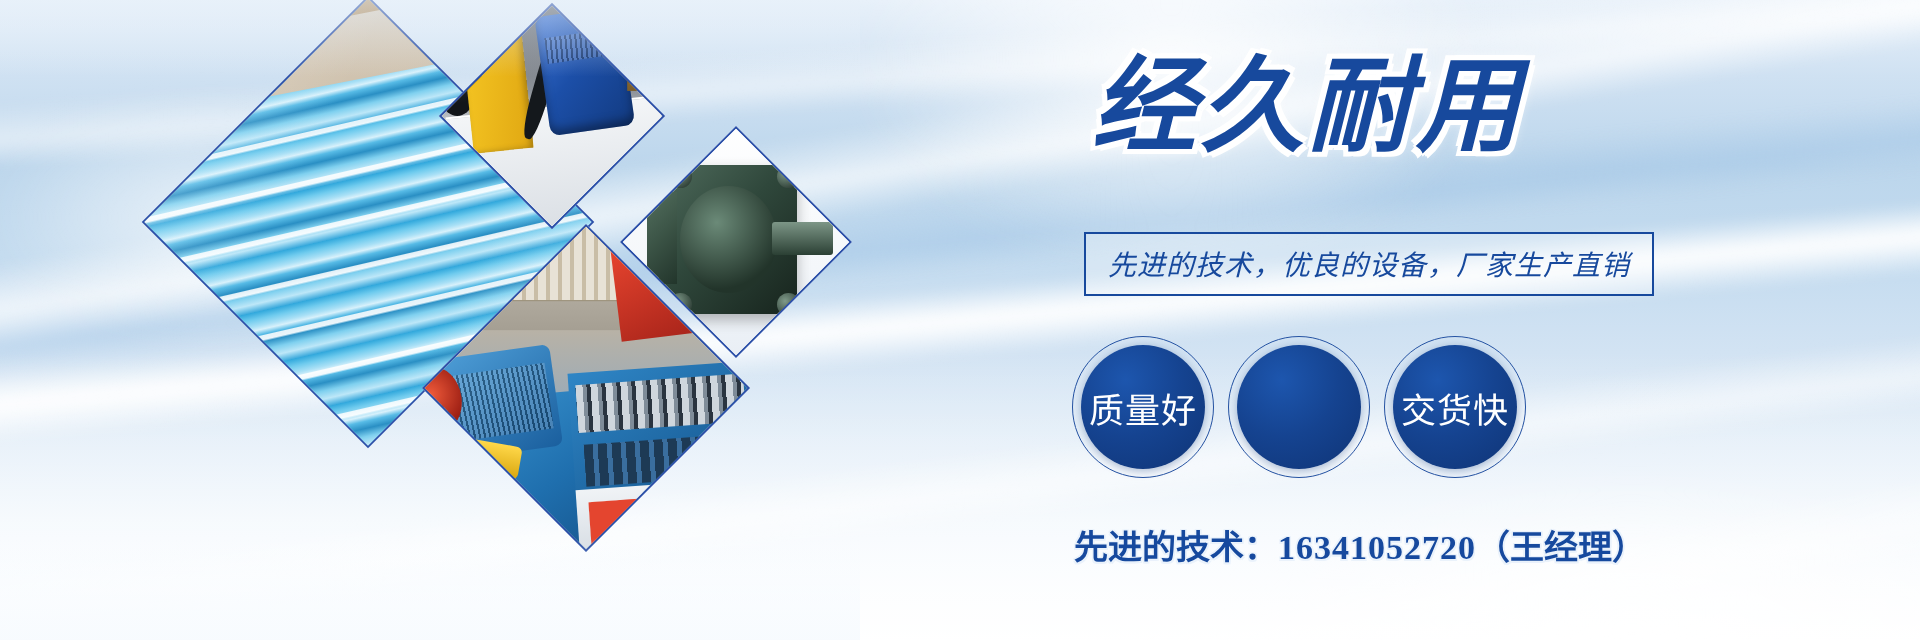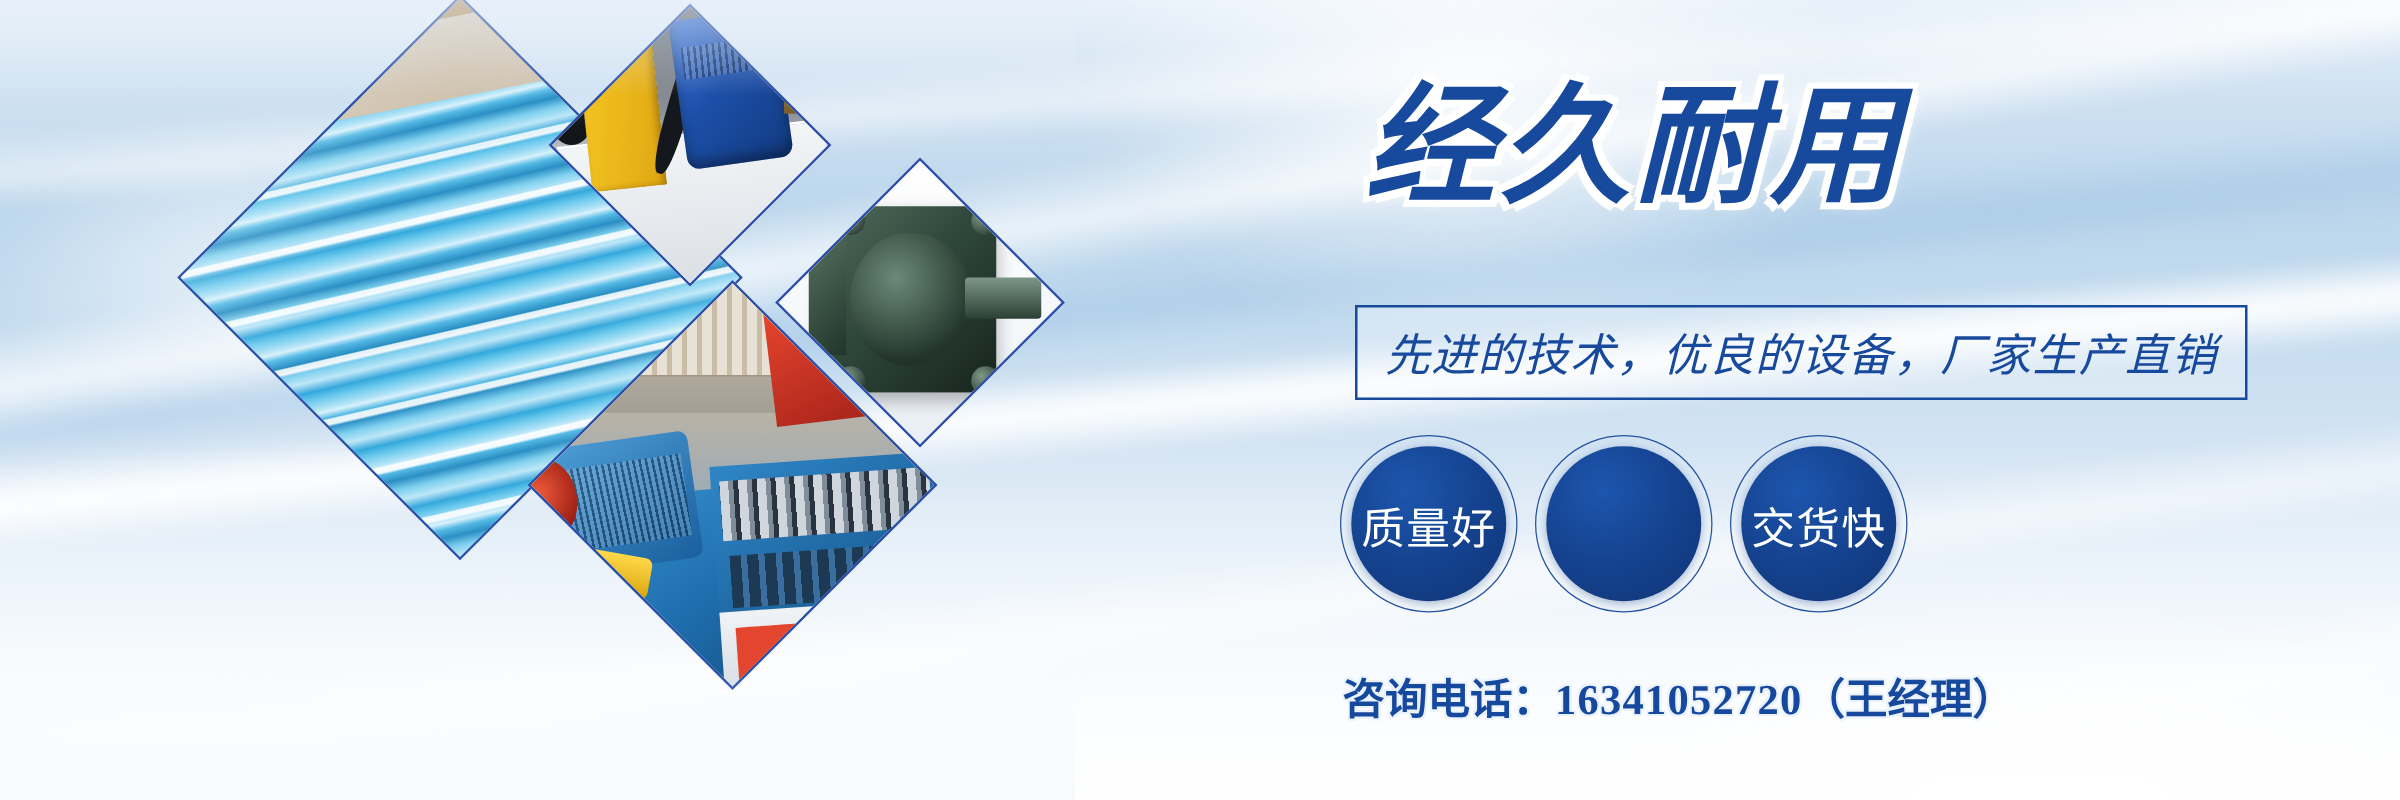--- a/index.html
+++ b/index.html
@@ -278,21 +278,21 @@
   
   .collage-fade {
     position: absolute; left: 0; top: 0; width: 860px; height: 640px;
     pointer-events: none;
     background:
       linear-gradient(to bottom, rgba(231,240,249,.55) 0%, rgba(231,240,249,0) 12%),
       linear-gradient(to top, rgba(245,250,254,.75) 0%, rgba(245,250,254,0) 16%);
   }
 
   
-  .content { position: absolute; left: 1060px; top: 12px; width: 780px; height: 552px; }
+  .content { position: absolute; left: 1060px; top: 0; width: 780px; height: 552px; }
 
   .headline {
     position: absolute;
     left: 32px;
     top: 48px;
     font-size: 104px;
     line-height: 1.12;
     font-weight: 700;
     font-style: italic;
     letter-spacing: 4px;
@@ -307,21 +307,21 @@
 
   .subtitle-box {
     position: absolute;
     left: 24px;
     top: 232px;
     padding: 9px 22px 11px;
     border: 2px solid #17499d;
     background: rgba(255,255,255,.30);
   }
   .subtitle-text {
-    font-size: 36px;
+    font-size: 28px;
     font-style: italic;
     font-weight: 400;
     letter-spacing: 1px;
     color: #17499d;
     white-space: nowrap;
   }
 
   .circles {
     position: absolute;
     left: 12px;
@@ -461,17 +461,17 @@
 
       <div class="circle-wrap">
         <div class="circle-ring"></div>
         <div class="circle-core"></div>
         <span class="circle-label">交货快</span>
       </div>
 
     </div>
 
     <div class="phone-line">
-      <span>咨询电话：</span><span class="phone-number">16341052720</span><span>（王经理）</span>
+      <span>先进的技术：</span><span class="phone-number">16341052720</span><span>（王经理）</span>
     </div>
 
   </div>
 </div>
 
 </body></html>

